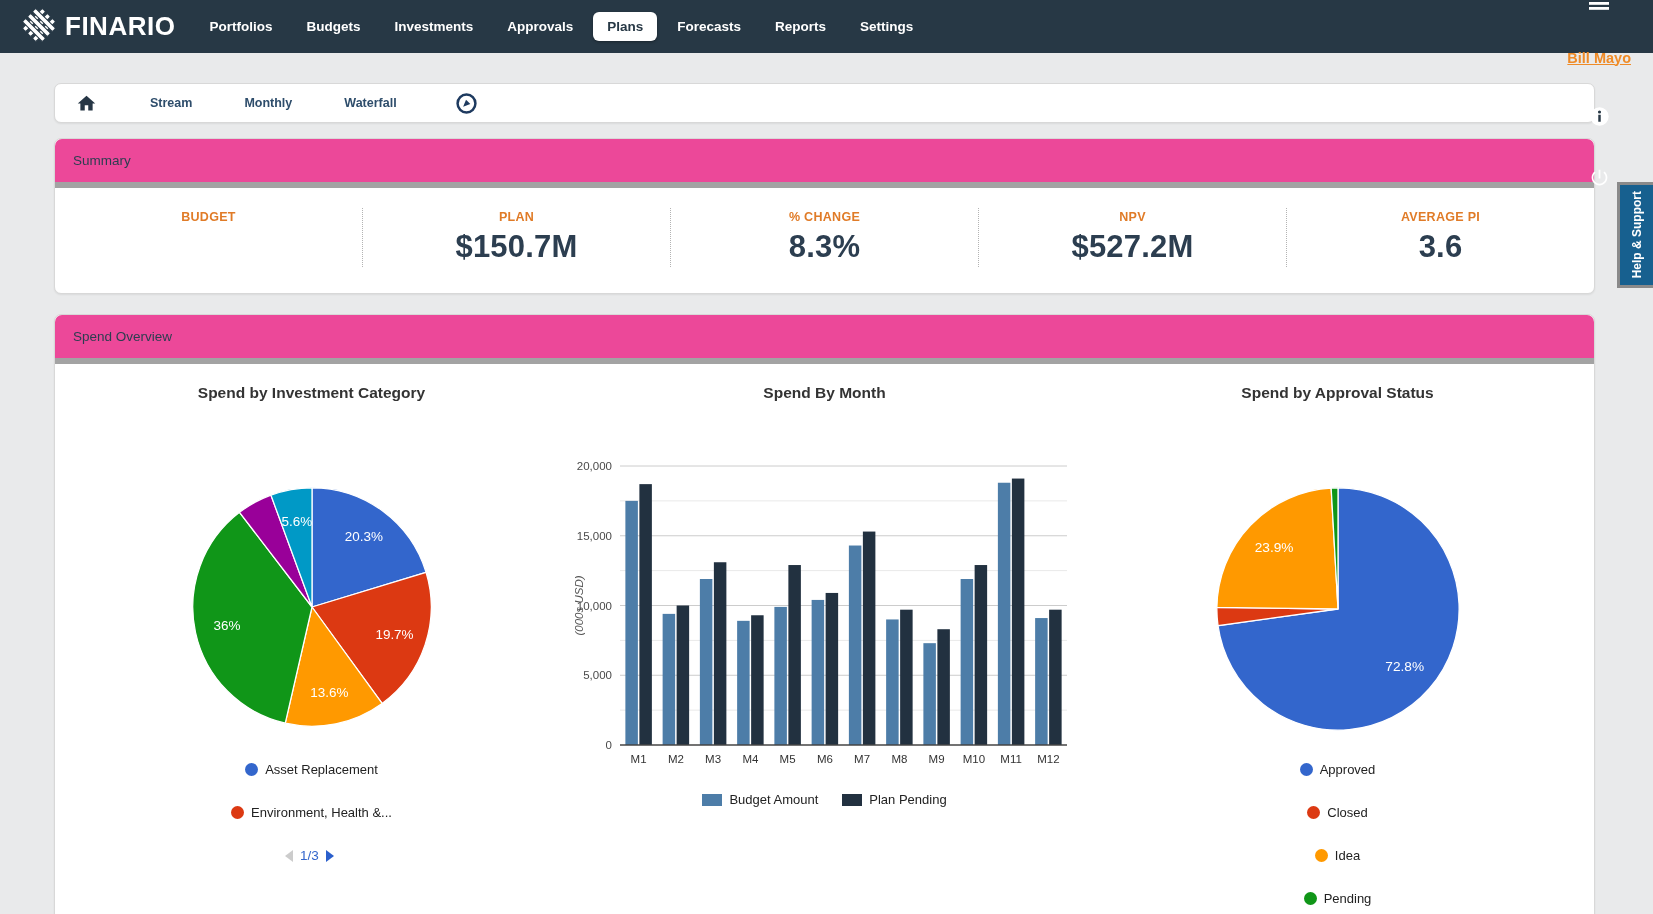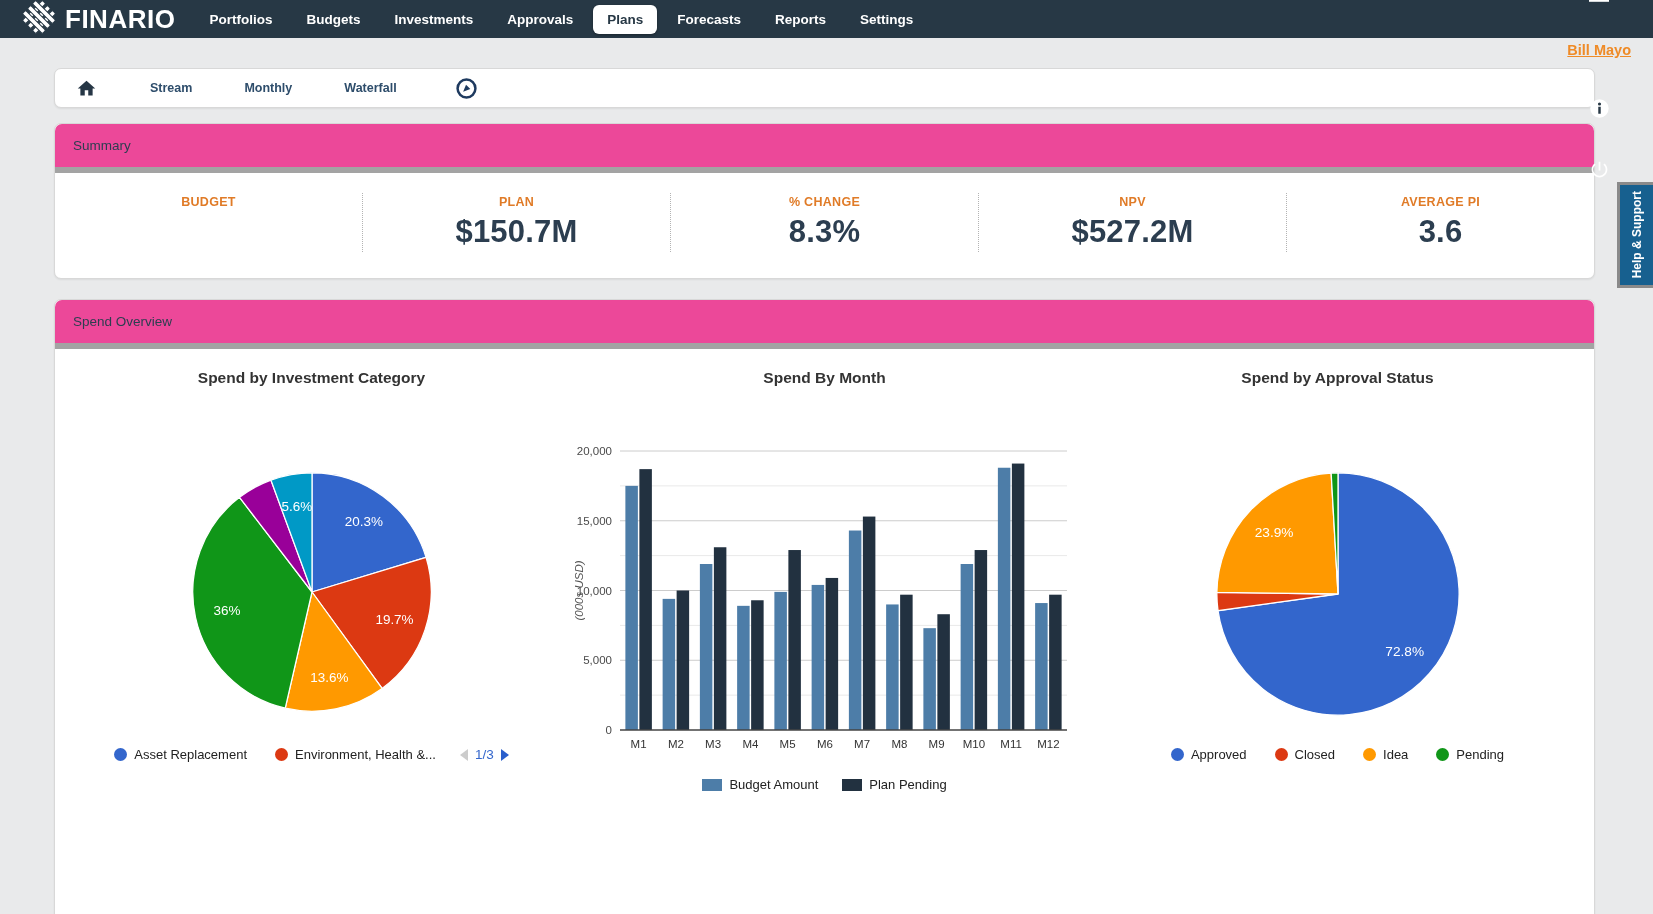--- a/index.html
+++ b/index.html
@@ -6,21 +6,21 @@
   html,body { width:1653px; height:914px; }
   body {
     font-family: "Liberation Sans", sans-serif;
     background: #e9eaeb;
     overflow: hidden;
     position: relative;
   }
 
   
   .navbar {
-    height: 38px; background: #273845; display: flex; align-items: center;
+    height: 53px; background: #273845; display: flex; align-items: center;
     padding: 0 22px; color: #fff;
   }
   .brand { display:flex; align-items:center; gap:9px; margin-right:20px; }
   .brand-text { font-size:26px; font-weight:bold; letter-spacing:.5px; color:#fff; }
   .nav-items { display:flex; align-items:center; gap:6px; }
   .nav-item {
     color:#fff; font-weight:bold; font-size:13.5px; padding:7px 14px;
     border-radius:6px; cursor:pointer; white-space:nowrap;
   }
   .nav-item.active { background:#fff; color:#273845; box-shadow:0 1px 3px rgba(0,0,0,.35); }
@@ -71,21 +71,21 @@
   .kpi-value { color:#2c3e50; font-weight:bold; font-size:31px; letter-spacing:.2px; }
 
   .spend-card { margin-top:20px; height:669px; display:flex; flex-direction:column; }
   .charts-row { flex:1; display:flex; }
   .chart-col { flex:1; display:flex; flex-direction:column; align-items:center; }
   .chart-title { margin-top:20px; height:20px; font-size:15.5px; font-weight:bold; color:#333; }
   .pie-box { margin-top:78px; height:250px; }
   .bar-box { margin-top:48px; }
 
   .chart-legend { display:flex; align-items:center; gap:28px; font-size:13px; color:#222; }
-  .pie-legend { margin-top:30px; }
+  .pie-legend { margin-top:30px;flex-direction:column; }
   .bar-legend { margin-top:6px; gap:24px; }
   .legend-item { display:flex; align-items:center; gap:7px; }
   .legend-dot { width:13px; height:13px; border-radius:50%; background:#999; }
   .legend-swatch { width:20px; height:12px; background:#999; }
   .pager { display:flex; align-items:center; gap:7px; font-size:13.5px; color:#3366cc; margin-left:-4px; }
   .tri { width:0; height:0; border-top:6px solid transparent; border-bottom:6px solid transparent; cursor:pointer; }
   .tri-left { border-right:8px solid #cccccc; }
   .tri-right { border-left:8px solid #2a5fcc; }
 
   svg text { font-family:"Liberation Sans", sans-serif; }

